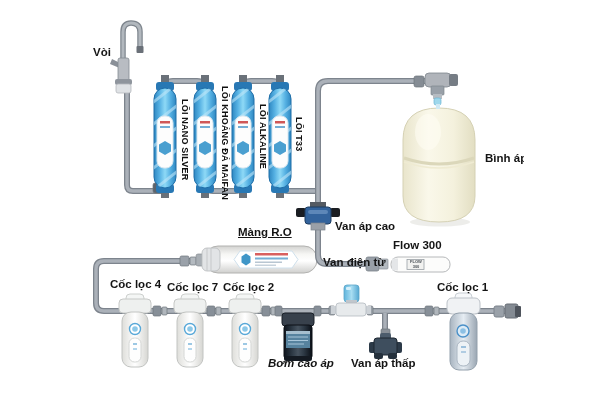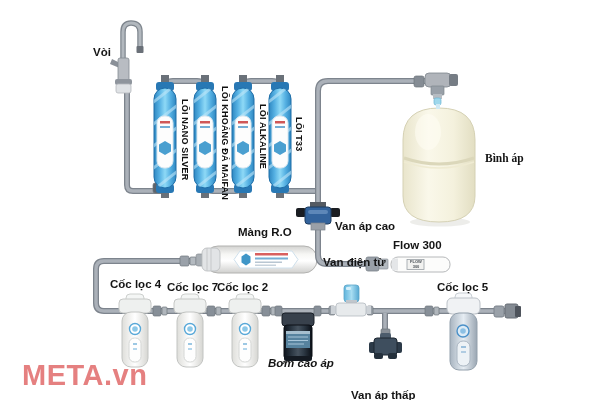--- a/index.html
+++ b/index.html
@@ -313,27 +313,26 @@
     <rect x="461" y="346" width="5" height="2" fill="#9cc0dc"></rect>
     <rect x="461" y="351" width="5" height="2" fill="#b0cce2"></rect>
   </g>
 </svg>
 
 <div class="lbl" style="left:93px;top:46px;">Vòi</div>
 <div class="vlbl" style="left:190px;top:99px;">LÕI NANO SILVER</div>
 <div class="vlbl" style="left:230px;top:86px;">LÕI KHOÁNG ĐÁ MAIFAN</div>
 <div class="vlbl" style="left:268px;top:104px;">LÕI ALKALINE</div>
 <div class="vlbl" style="left:304px;top:117px;">LÕI T33</div>
-<div class="lbl" style="left:485px;top:152px;font-family:Liberation Serif, serif;">Bình áp</div>
+<div class="lbl" style="left:485px;top:152px;">Bình áp</div>
 <div class="lbl" style="left:335px;top:220px;">Van áp cao</div>
-<div class="lbl" style="left:238px;top:226px;">Màng R.O</div>
+<div class="lbl" style="left:238px;top:226px;text-decoration:underline;">Màng R.O</div>
 <div class="lbl" style="left:393px;top:239px;">Flow 300</div>
 <div class="tiny">FLOW 300</div>
 <div class="lbl" style="left:323px;top:256px;">Van điện từ</div>
 <div class="lbl" style="left:110px;top:278px;">Cốc lọc 4</div>
 <div class="lbl" style="left:167px;top:281px;">Cốc lọc 7</div>
-<div class="lbl" style="left:217px;top:281px;">Cốc lọc 2</div>
-<div class="lbl" style="left:437px;top:281px;">Cốc lọc 5</div>
+<div class="lbl" style="left:223px;top:281px;">Cốc lọc 2</div>
+<div class="lbl" style="left:437px;top:281px;">Cốc lọc 1</div>
 <div class="lbl" style="left:268px;top:357px;font-style:italic;">Bơm cao áp</div>
-<div class="lbl" style="left:351px;top:357px;margin-top:32px;">Van áp thấp</div>
-<div class="watermark">META.vn</div>
+<div class="lbl" style="left:351px;top:357px;">Van áp thấp</div>
 
 </div>
 
 </body></html>

